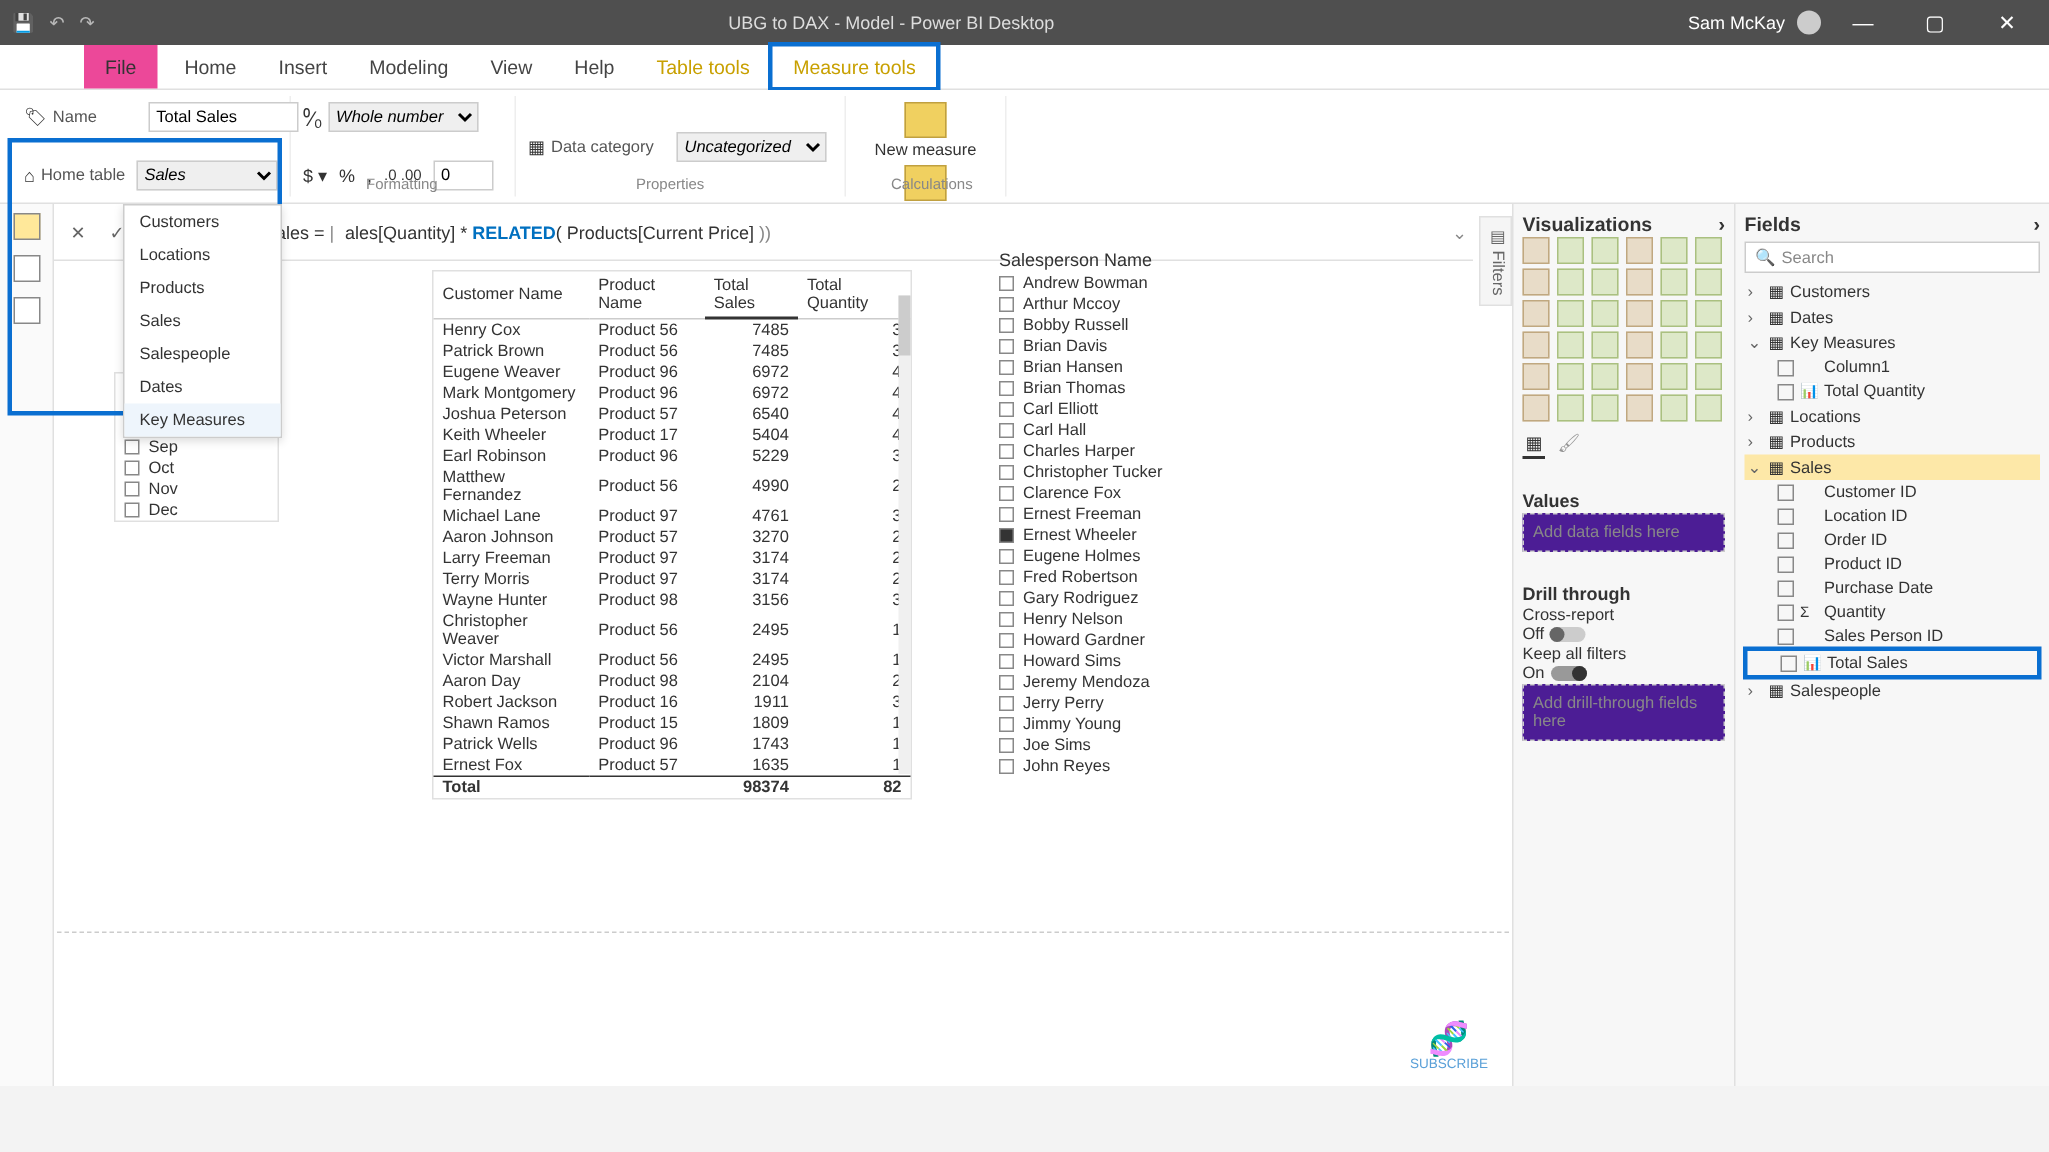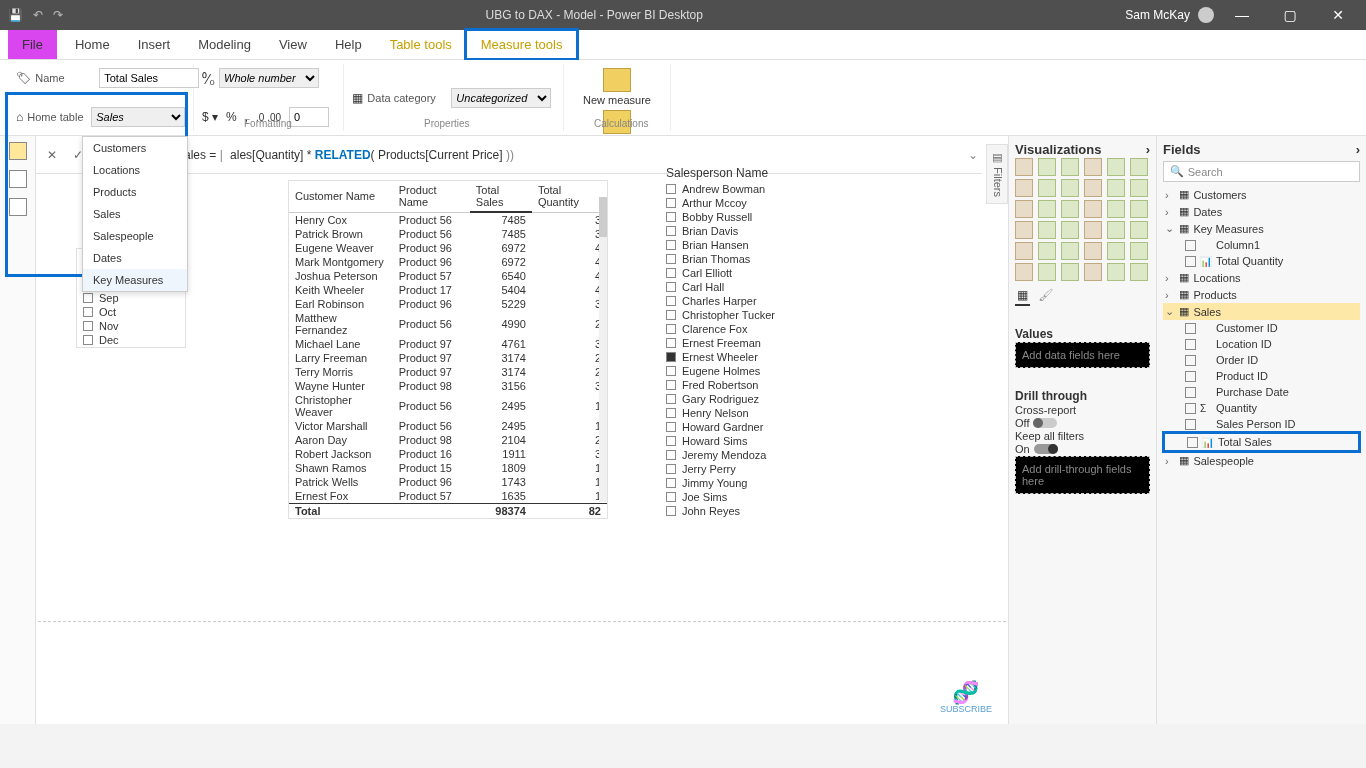--- a/index.html
+++ b/index.html
@@ -9,21 +9,21 @@
 .titlebar { background: #4f4f4f; height: 30px; display: flex; align-items: center; color: #fff; padding: 0 8px; }
 .titlebar .qat { display: flex; gap: 10px; align-items: center; }
 .titlebar .title { flex: 1; text-align: center; font-size: 12px; color: #ddd; }
 .titlebar .user { display: flex; align-items: center; gap: 8px; font-size: 12px; }
 .titlebar .wbtn { width: 40px; text-align: center; font-size: 14px; color: #fff; }
 .avatar { width: 16px; height: 16px; border-radius: 50%; background: #ccc; }
 
 
 .ribbon-tabs { background: #fff; height: 30px; display: flex; align-items: center; border-bottom: 1px solid #e0e0e0; padding-left: 8px; }
 .ribbon-tabs .tab { padding: 6px 14px; font-size: 13px; color: #444; cursor: pointer; }
-.ribbon-tabs .tab.file { background: #d946ef; color: #333; height: 100%; display: flex; align-items: center; margin-right: 4px; }
+.ribbon-tabs .tab.file { background: #ec4899; color: #333; height: 100%; display: flex; align-items: center; margin-right: 4px; margin-left: 48px; }
 .ribbon-tabs .tab.active { color: #c8a000; }
 .ribbon-tabs .tab.highlight { border: 3px solid #0a6fd1; color: #c8a000; margin-left: -2px; }
 
 
 .ribbon { background: #fff; height: 76px; display: flex; border-bottom: 1px solid #e0e0e0; padding: 4px 8px; position: relative; }
 .rib-group { display: flex; flex-direction: column; justify-content: space-between; padding: 2px 8px; border-right: 1px solid #eee; position: relative; }
 .rib-row { display: flex; align-items: center; gap: 4px; height: 24px; }
 .rib-row .lbl { font-size: 11px; color: #555; min-width: 60px; }
 .rib-row input.txt { border: 1px solid #ccc; height: 20px; font-size: 11px; padding: 0 4px; width: 100px; }
 .rib-row select { border: 1px solid #ccc; height: 20px; font-size: 11px; width: 100px; font-style: italic; }
@@ -69,21 +69,21 @@
 .sp-slicer { position: absolute; top: 28px; left: 630px; width: 170px; font-size: 11px; }
 .sp-slicer .hdr { font-size: 12px; padding: 2px 0; }
 .sp-slicer .srow { display: flex; align-items: center; gap: 6px; padding: 0px 0; line-height: 14px; }
 
 
 .viz-panel { width: 148px; background: #f7f7f7; border-left: 1px solid #e0e0e0; padding: 6px; display: flex; flex-direction: column; gap: 1px; }
 .viz-panel .hdr { font-size: 13px; font-weight: 600; display: flex; justify-content: space-between; align-items: center; }
 .viz-grid { display: grid; grid-template-columns: repeat(6, 1fr); gap: 3px; }
 .viz-ic { width: 18px; height: 18px; background: #dde8c8; border: 1px solid #aac080; }
 .viz-ic.d { background: #e8dcc8; border-color: #c0a880; }
-.well { border: 1px dashed #ccc; background: #000000; padding: 6px; font-size: 11px; color: #888; }
+.well { border: 1px dashed #ccc; background: #4c1d95; padding: 6px; font-size: 11px; color: #888; }
 .sec-hdr { font-size: 12px; font-weight: 600; margin-top: 20px; }
 .toggle { display: flex; align-items: center; gap: 4px; font-size: 11px; }
 .toggle .sw { width: 24px; height: 10px; border-radius: 5px; background: #ccc; position: relative; }
 .toggle .sw .kn { width: 10px; height: 10px; border-radius: 50%; background: #666; position: absolute; }
 .toggle.on .sw { background: #999; }
 .toggle.on .sw .kn { right: 0; background: #333; }
 
 .fields-panel { width: 210px; background: #f7f7f7; border-left: 1px solid #e0e0e0; padding: 6px; display: flex; flex-direction: column; gap: 4px; }
 .fields-panel .hdr { font-size: 13px; font-weight: 600; display: flex; justify-content: space-between; }
 .search { border: 1px solid #ccc; background: #fff; padding: 3px 6px; display: flex; align-items: center; gap: 4px; font-size: 11px; color: #888; }
@@ -301,20 +301,26 @@
               <td class="num">4990</td>
               <td class="num">2</td>
             </tr>
             <tr>
               <td>Michael Lane</td>
               <td>Product 97</td>
               <td class="num">4761</td>
               <td class="num">3</td>
             </tr>
             <tr>
+              <td>Aaron Johnson</td>
+              <td>Product 57</td>
+              <td class="num">3270</td>
+              <td class="num">2</td>
+            </tr>
+            <tr>
               <td>Larry Freeman</td>
               <td>Product 97</td>
               <td class="num">3174</td>
               <td class="num">2</td>
             </tr>
             <tr>
               <td>Terry Morris</td>
               <td>Product 97</td>
               <td class="num">3174</td>
               <td class="num">2</td>

